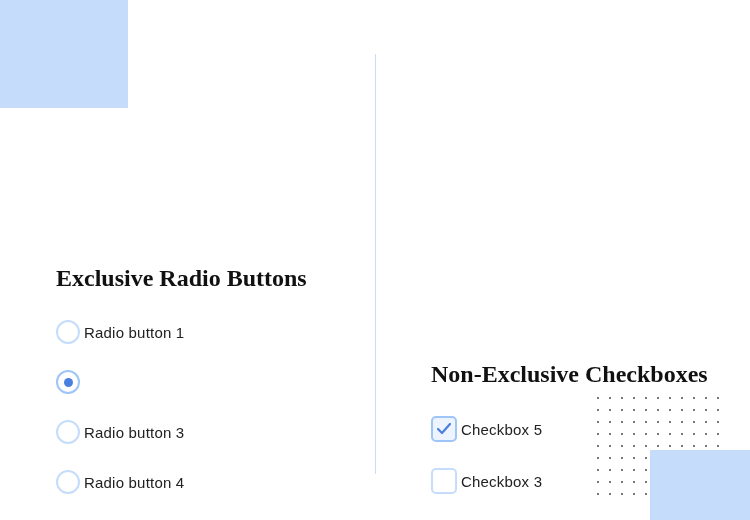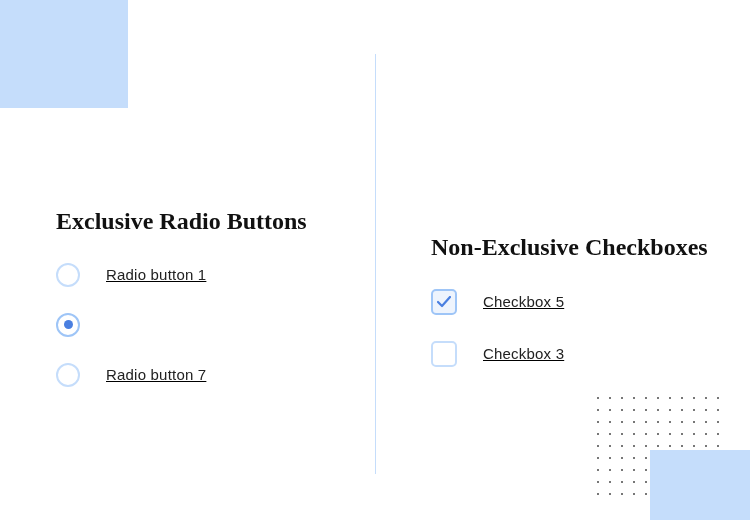--- a/index.html
+++ b/index.html
@@ -30,21 +30,21 @@
     width: 130px;
     height: 110px;
     background-image: radial-gradient(#777 1px, transparent 1.1px);
     background-size: 12px 12px;
     background-position: 0 0;
   }
   .content {
     position: absolute;
     top: 0; left: 0; right: 0; bottom: 0;
     display: flex;
-    align-items: center;
+    align-items: flex-end;
   }
   .col {
     width: 50%;
     padding: 100px 40px 0 56px;
     position: relative;
     z-index: 2;
   }
   .col.right {
     padding-top: 106px;
     padding-left: 56px;
@@ -60,24 +60,23 @@
   h2 {
     font-family: Georgia, "Times New Roman", serif;
     font-weight: 700;
     font-size: 24px;
     color: #111;
     margin-bottom: 28px;
   }
   .item {
     display: flex;
     align-items: center;
-    gap: 26px;
+    gap: 4px;
     margin-bottom: 26px;
     cursor: pointer;
-    text-decoration: underline;
   }
   .label {
     font-size: 15px;
     color: #222;
     letter-spacing: 0.2px;
   }
   .radio {
     width: 24px;
     height: 24px;
     border: 2px solid #c5ddfb;
@@ -132,23 +131,27 @@
     </div>
 
     <div class="item">
       <span class="radio selected">
           <span class="dot"></span>
         </span>
     </div>
 
     <div class="item">
       <span class="radio"></span>
-      <span class="label">Radio button 7</span>
+      <span class="label">Radio button 3</span>
     </div>
 
+    <div class="item">
+      <span class="radio"></span>
+      <span class="label">Radio button 4</span>
+    </div>
   </div>
 
   <div class="col right">
     <h2>Non-Exclusive Checkboxes</h2>
 
 
 
     <div class="item">
       <span class="checkbox checked">
         <svg width="14" height="12" viewBox="0 0 14 12">

